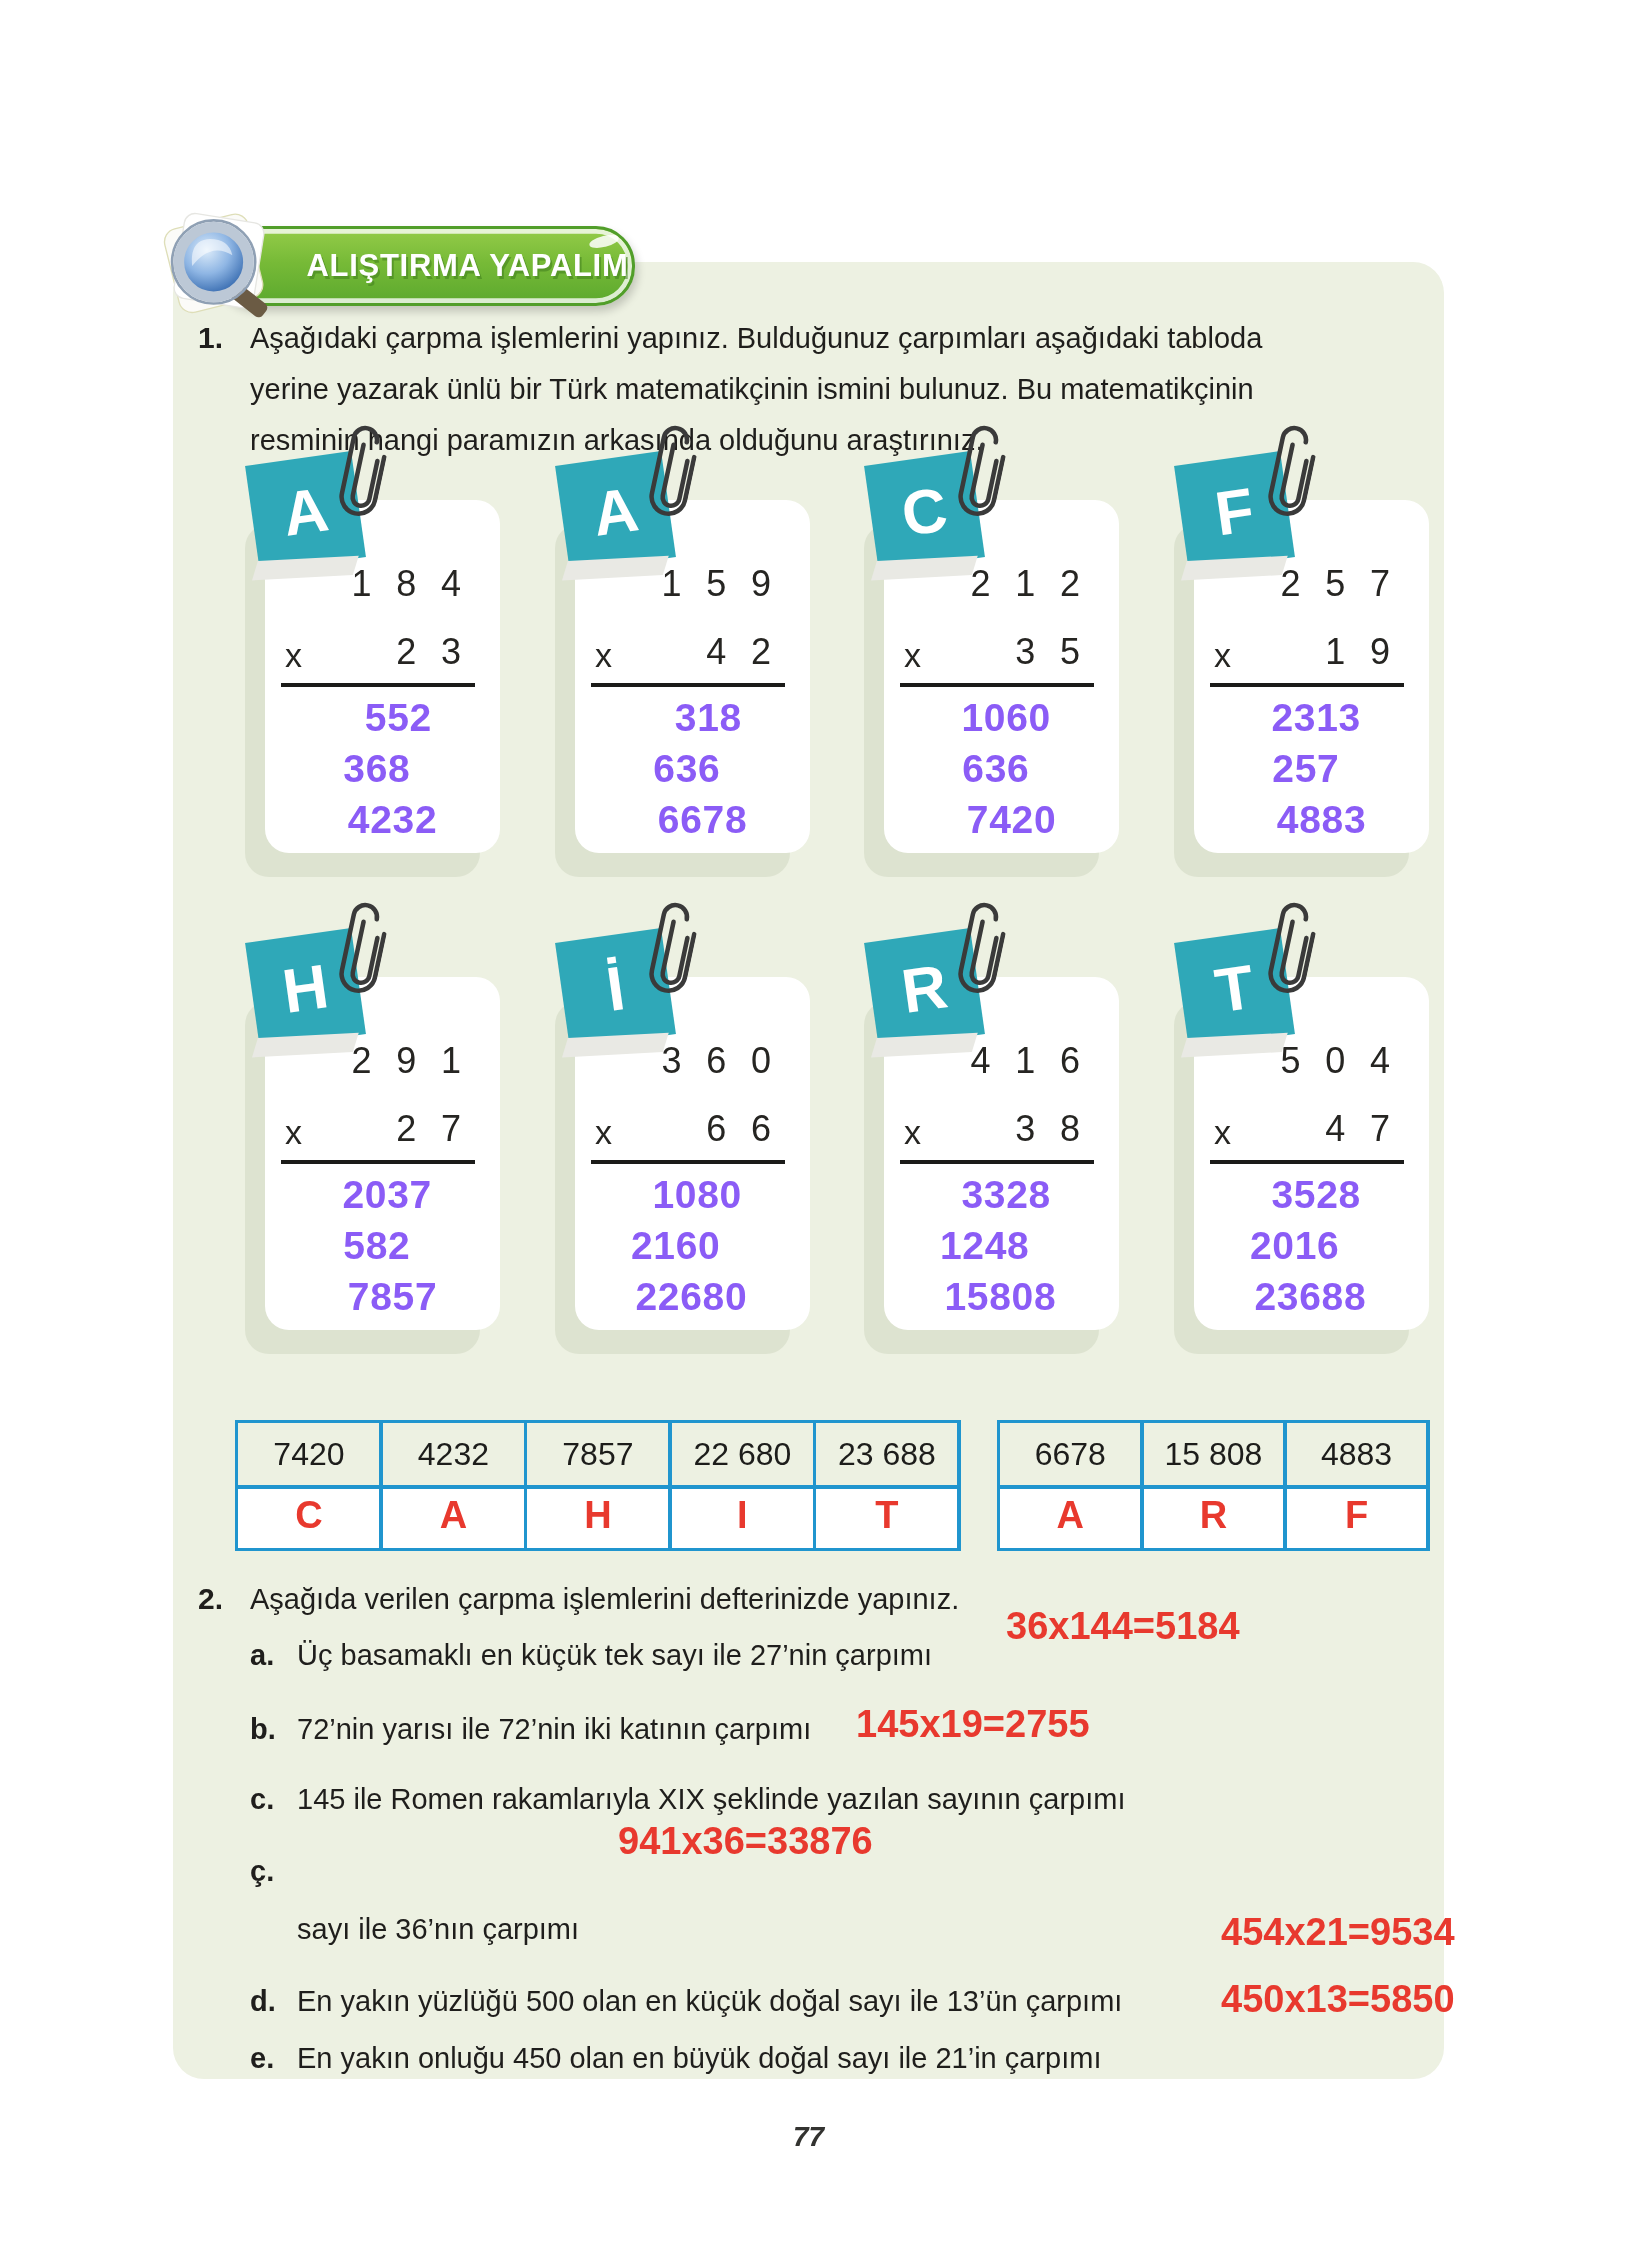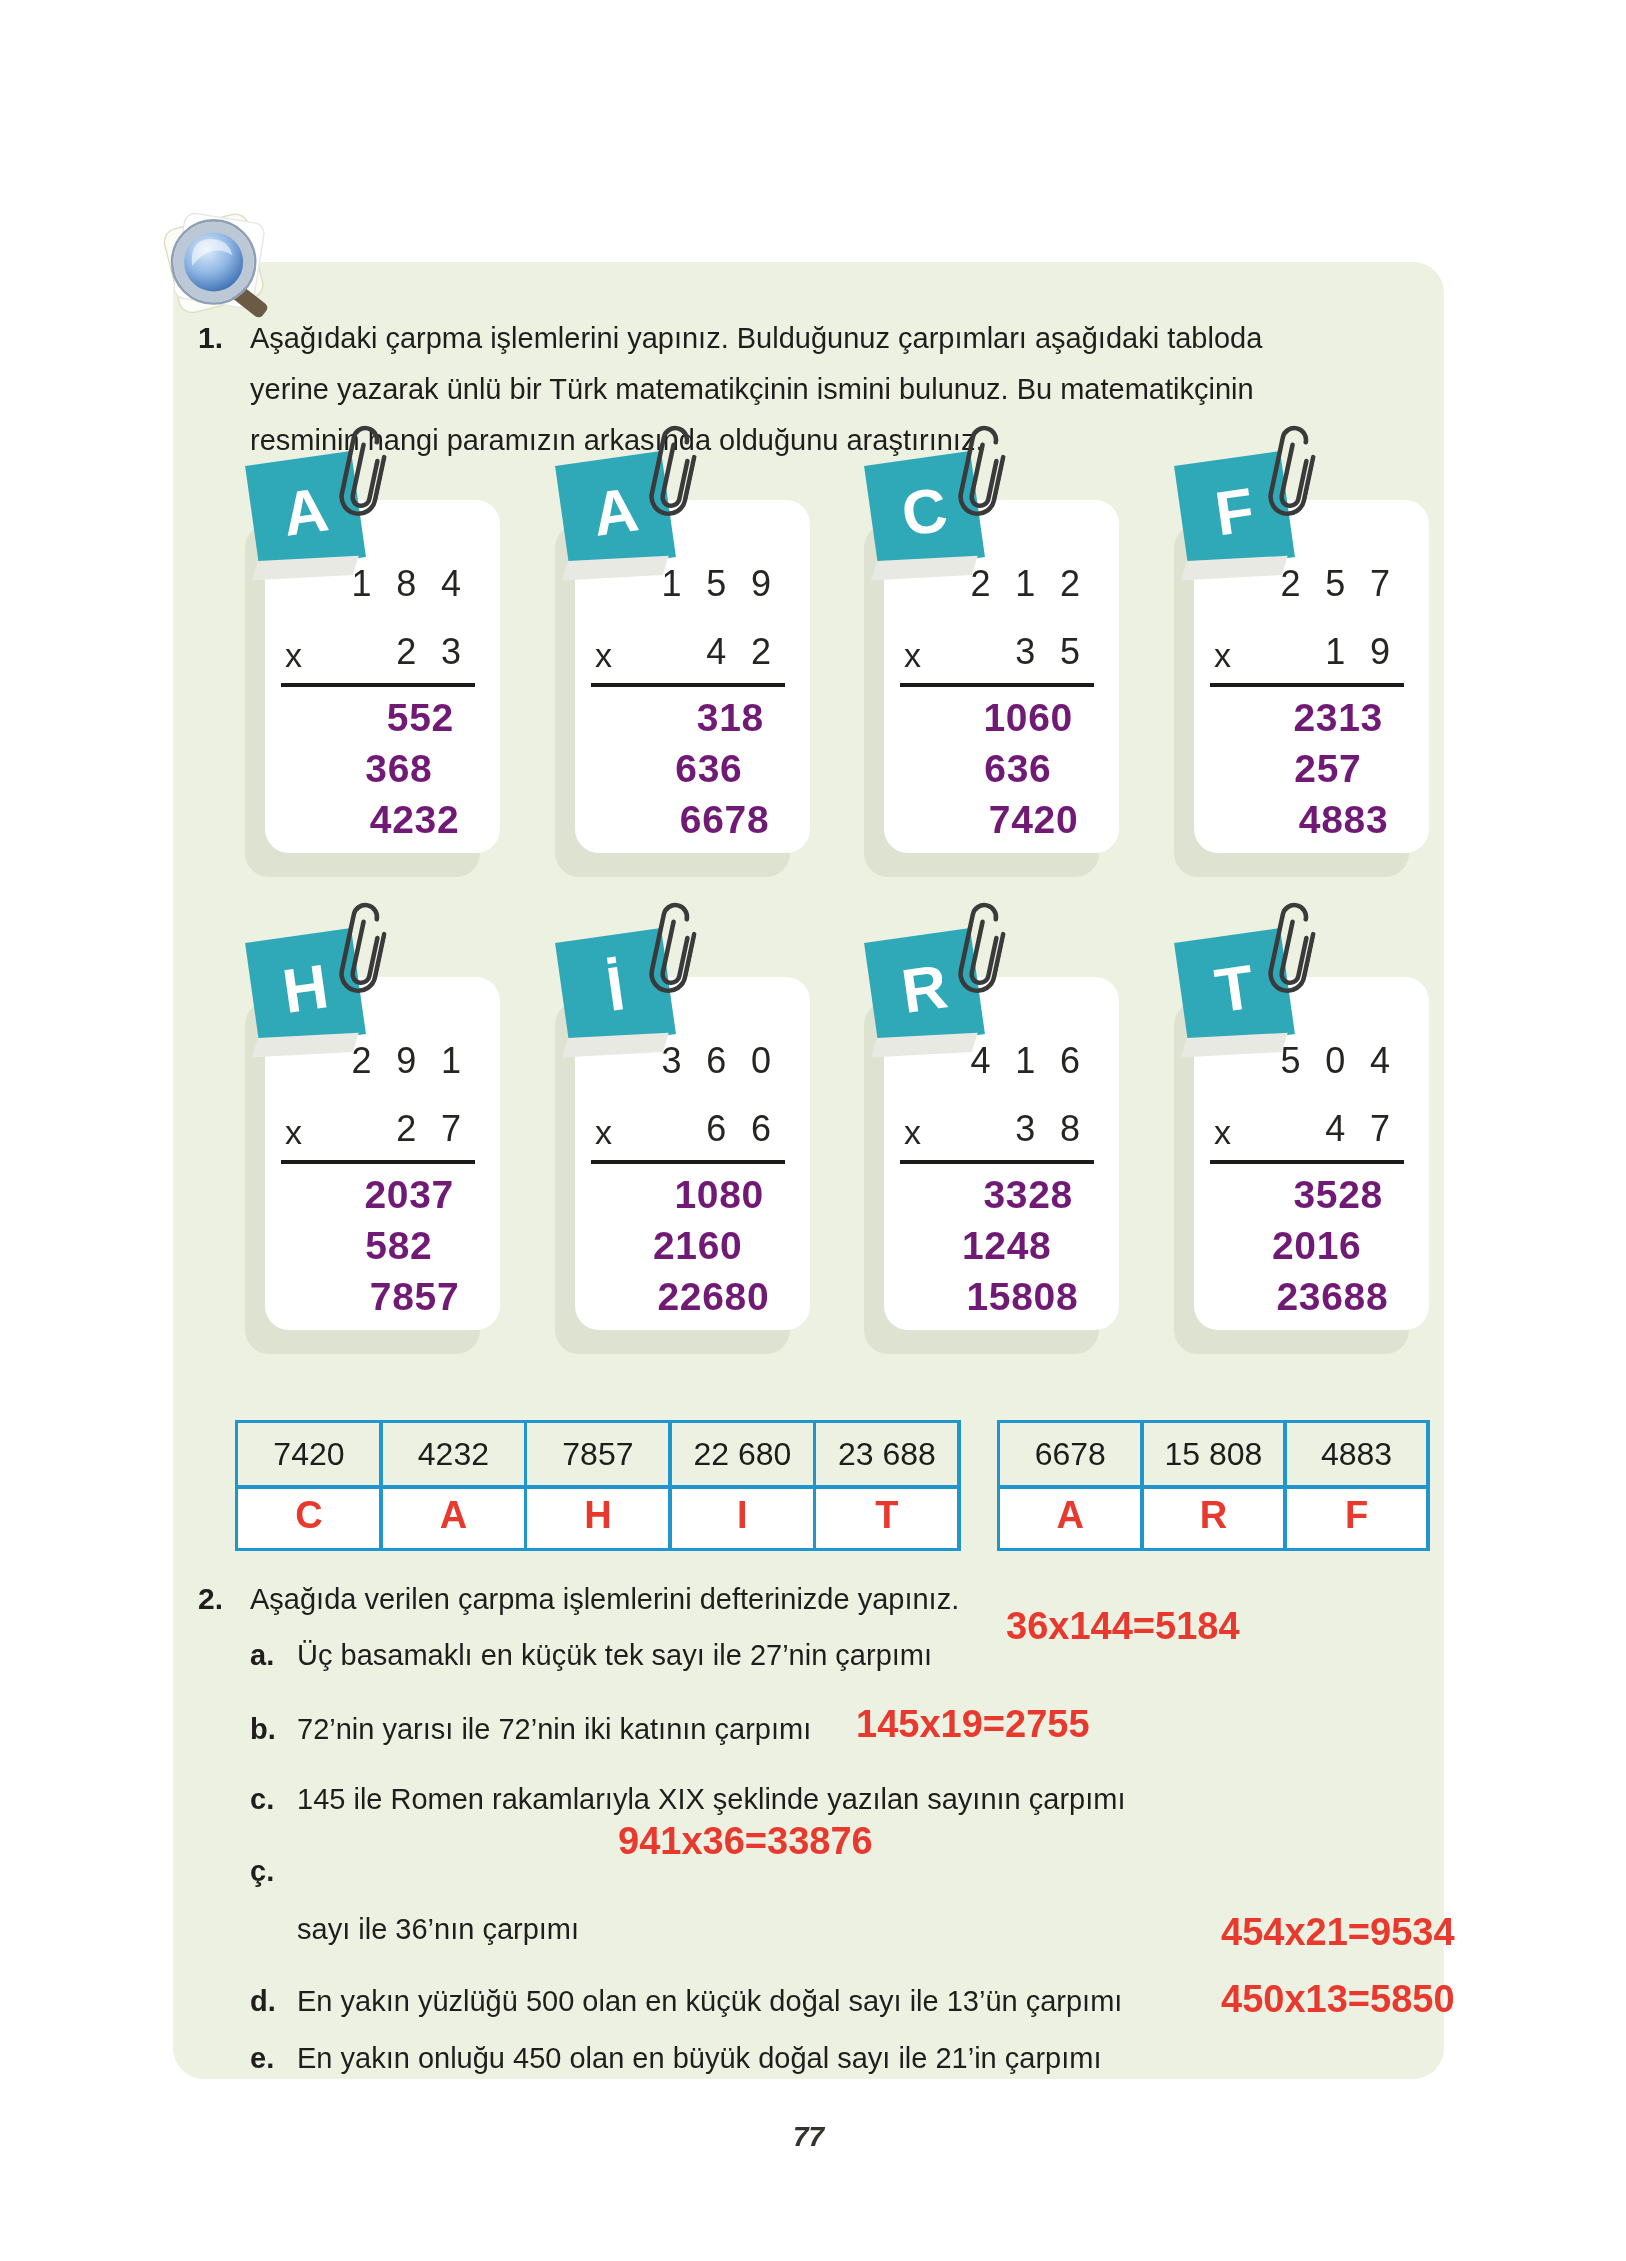--- a/index.html
+++ b/index.html
@@ -39,22 +39,22 @@
   .note::after{content:"";position:absolute;left:-5.4px;bottom:-12px;width:101px;height:19px;
         background:#e9e9e4;transform:rotate(5deg) skewX(-20deg);z-index:-1;}
   .nletter{font-size:62px;font-weight:bold;color:#ffffff;line-height:1;}
   .clip{position:absolute;left:66px;top:-82px;width:52px;z-index:3;transform:rotate(12deg);}
 
   .mul{padding-top:62px;font-size:36px;color:#262522;}
   .mrow{line-height:44px;text-align:right;padding-right:35px;letter-spacing:4px;word-spacing:6.7px;}
   .mrow.second{position:relative;margin-top:24px;}
   .xsign{position:absolute;left:20px;bottom:-2.7px;font-size:34px;letter-spacing:0;}
   .rule{height:3.4px;background:#1b1b19;margin:9.4px 25.5px 0 16px;}
-  .res{margin-top:5.4px;text-align:right;padding-right:46px;font-weight:bold;font-size:39px;
-       color:#701a75;line-height:51px;letter-spacing:0.7px;}
+  .res{margin-top:5.4px;text-align:right;padding-right:68px;font-weight:bold;font-size:39px;
+       color:#8b5cf6;line-height:51px;letter-spacing:0.7px;}
   .res div:nth-child(2){margin-right:21.5px;}
   .res div:nth-child(3){margin-right:-5.4px;}
 
   
   .atable{position:absolute;display:grid;grid-template-rows:62px 59px;gap:3.4px;padding:3.4px;
           background:#2095ce;z-index:2;}
   .t1{left:235px;top:1420px;width:719px;grid-template-columns:repeat(5,1fr);}
   .t2{left:997px;top:1420px;width:426px;grid-template-columns:repeat(3,1fr);}
   .hcell{background:#edf1e2;display:flex;align-items:center;justify-content:center;
          font-size:32px;color:#1d1d1b;white-space:nowrap;}
@@ -69,20 +69,23 @@
   .pageno{position:absolute;left:173px;width:1271px;top:2121px;text-align:center;
           font-size:28px;font-weight:bold;color:#333330;font-style:italic;}
 </style>
 </head>
 <body>
 
 <div id="page">
 
   <div class="panel"></div>
 
+  <div class="banner-bar">
+    <div class="banner-title">ALIŞTIRMA YAPALIM</div>
+  </div>
   <div class="mag-wrap">
     <svg viewBox="0 0 100 100" width="134" height="134">
       <defs>
         <radialGradient id="lensg" cx="40%" cy="33%" r="75%">
           <stop offset="0%" stop-color="#ddecfa"></stop>
             <stop offset="45%" stop-color="#8fb6e4"></stop>
           <stop offset="80%" stop-color="#4577b8"></stop>
             <stop offset="100%" stop-color="#2d5c9e"></stop>
         </radialGradient>
       </defs>

